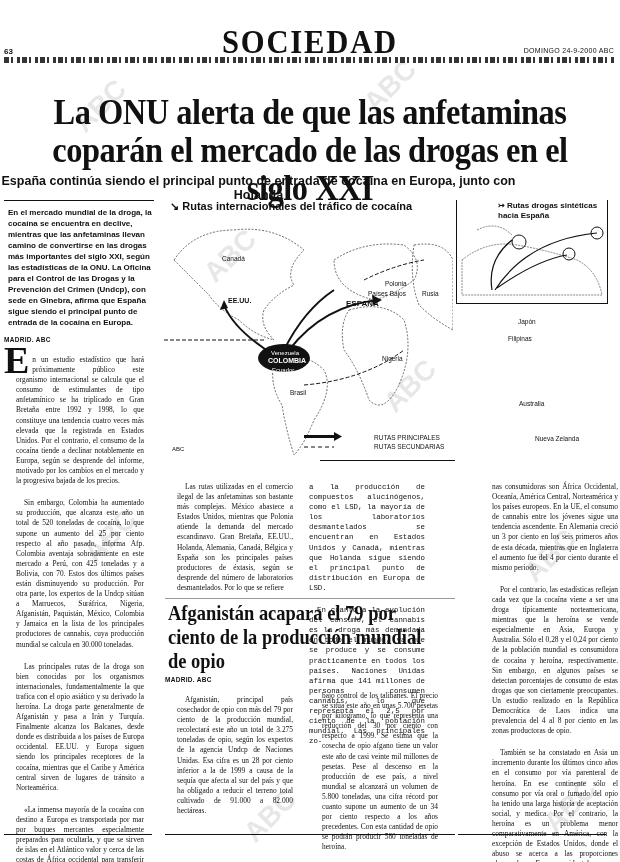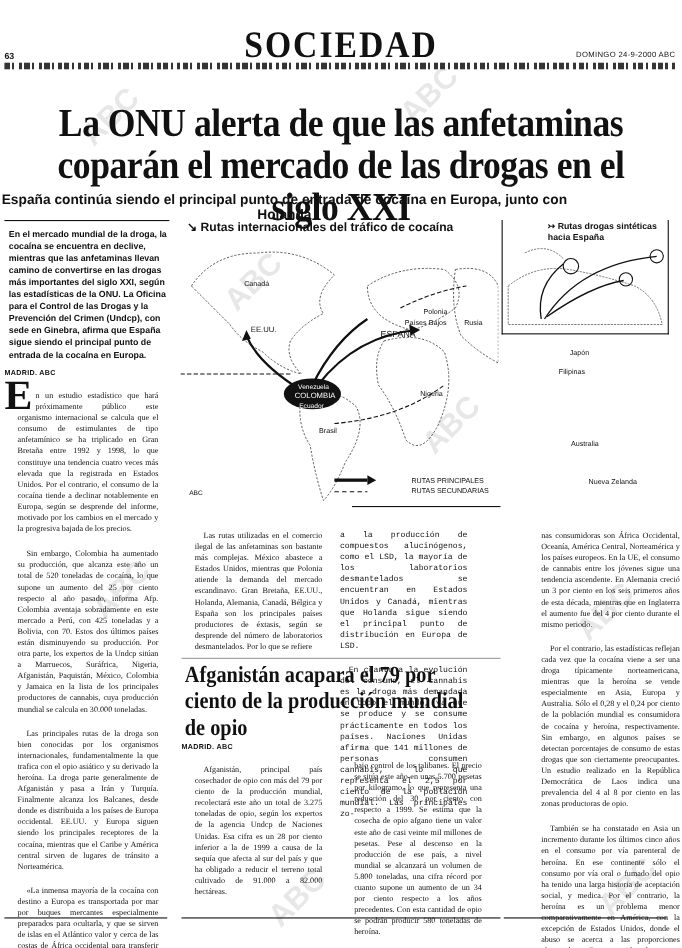--- a/index.html
+++ b/index.html
@@ -22,21 +22,21 @@
   .dropcap { float:left; font:bold 38px/30px "Liberation Serif", serif; margin:2px 3px 0 0; }
   #col1 { left:4px; width:152px; top:336px; }
   #col2 { left:165px; width:140px; top:470px; }
   #col3 { left:297px; width:140px; top:470px;font-family:Liberation Mono, monospace; }
   #col4 { left:480px; width:150px; top:470px; }
   #map-box { left:164px; top:200px; width:289px; height:262px; }
   #map-title { left:170px; top:200px; font:bold 11px "Liberation Sans", sans-serif; }
   #inset { left:456px; top:200px; width:150px; height:103px; border:1.5px solid #111; border-top:none; }
   #inset-title { left:498px; top:201px; width:105px; text-align:left; font:bold 8px/10px "Liberation Sans", sans-serif; }
   .maplabel { font:6.5px "Liberation Sans", sans-serif; }
-  .maplabel.bold { font-weight:normal; font-size:8px; }
+  .maplabel.bold { font-weight:bold; font-size:8px; }
   #legend { left:312px; top:433px; font:6.5px "Liberation Sans", sans-serif; line-height:9px; }
   #map-credit { left:172px; top:446px; font:6px "Liberation Sans", sans-serif; }
   #sec-rule { left:165px; width:290px; top:598px; border-top:1px solid #999; }
   #sec-headline { left:168px; width:300px; top:601px; font:bold 21px/24px "Liberation Serif", serif; transform:scaleX(0.88); transform-origin:left top; }
   #col5 { left:165px; width:140px; top:676px; }
   #col6 { left:310px; width:140px; top:679px; }
   .bottom-rule { border-top:1.5px solid #111; }
   #br1 { left:4px; width:148px; top:834px; }
   #br2 { left:165px; width:290px; top:834px; }
   #br3 { left:458px; width:148px; top:834px; }

